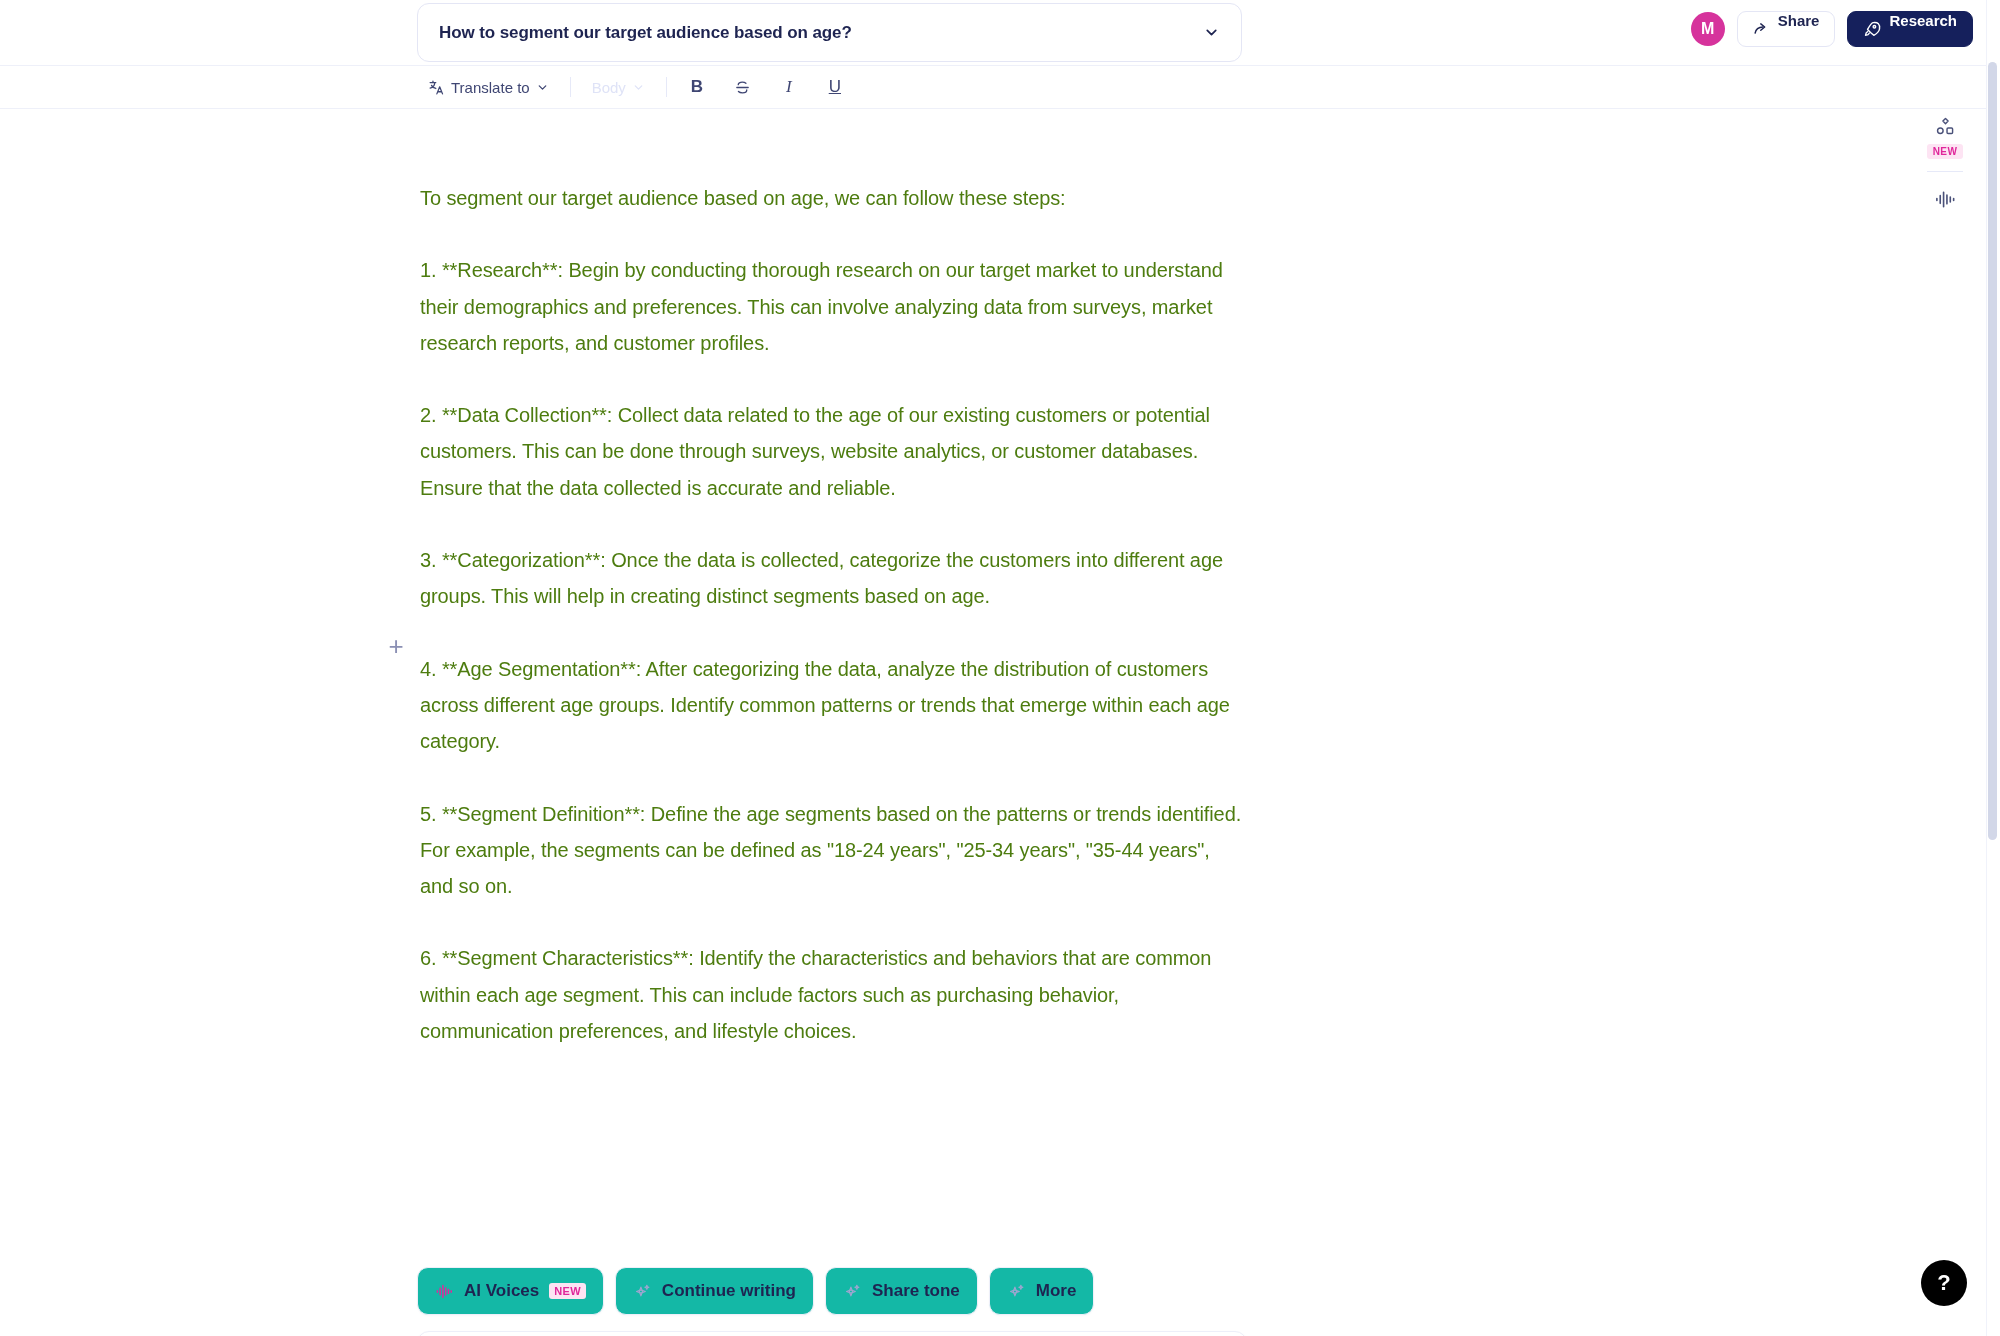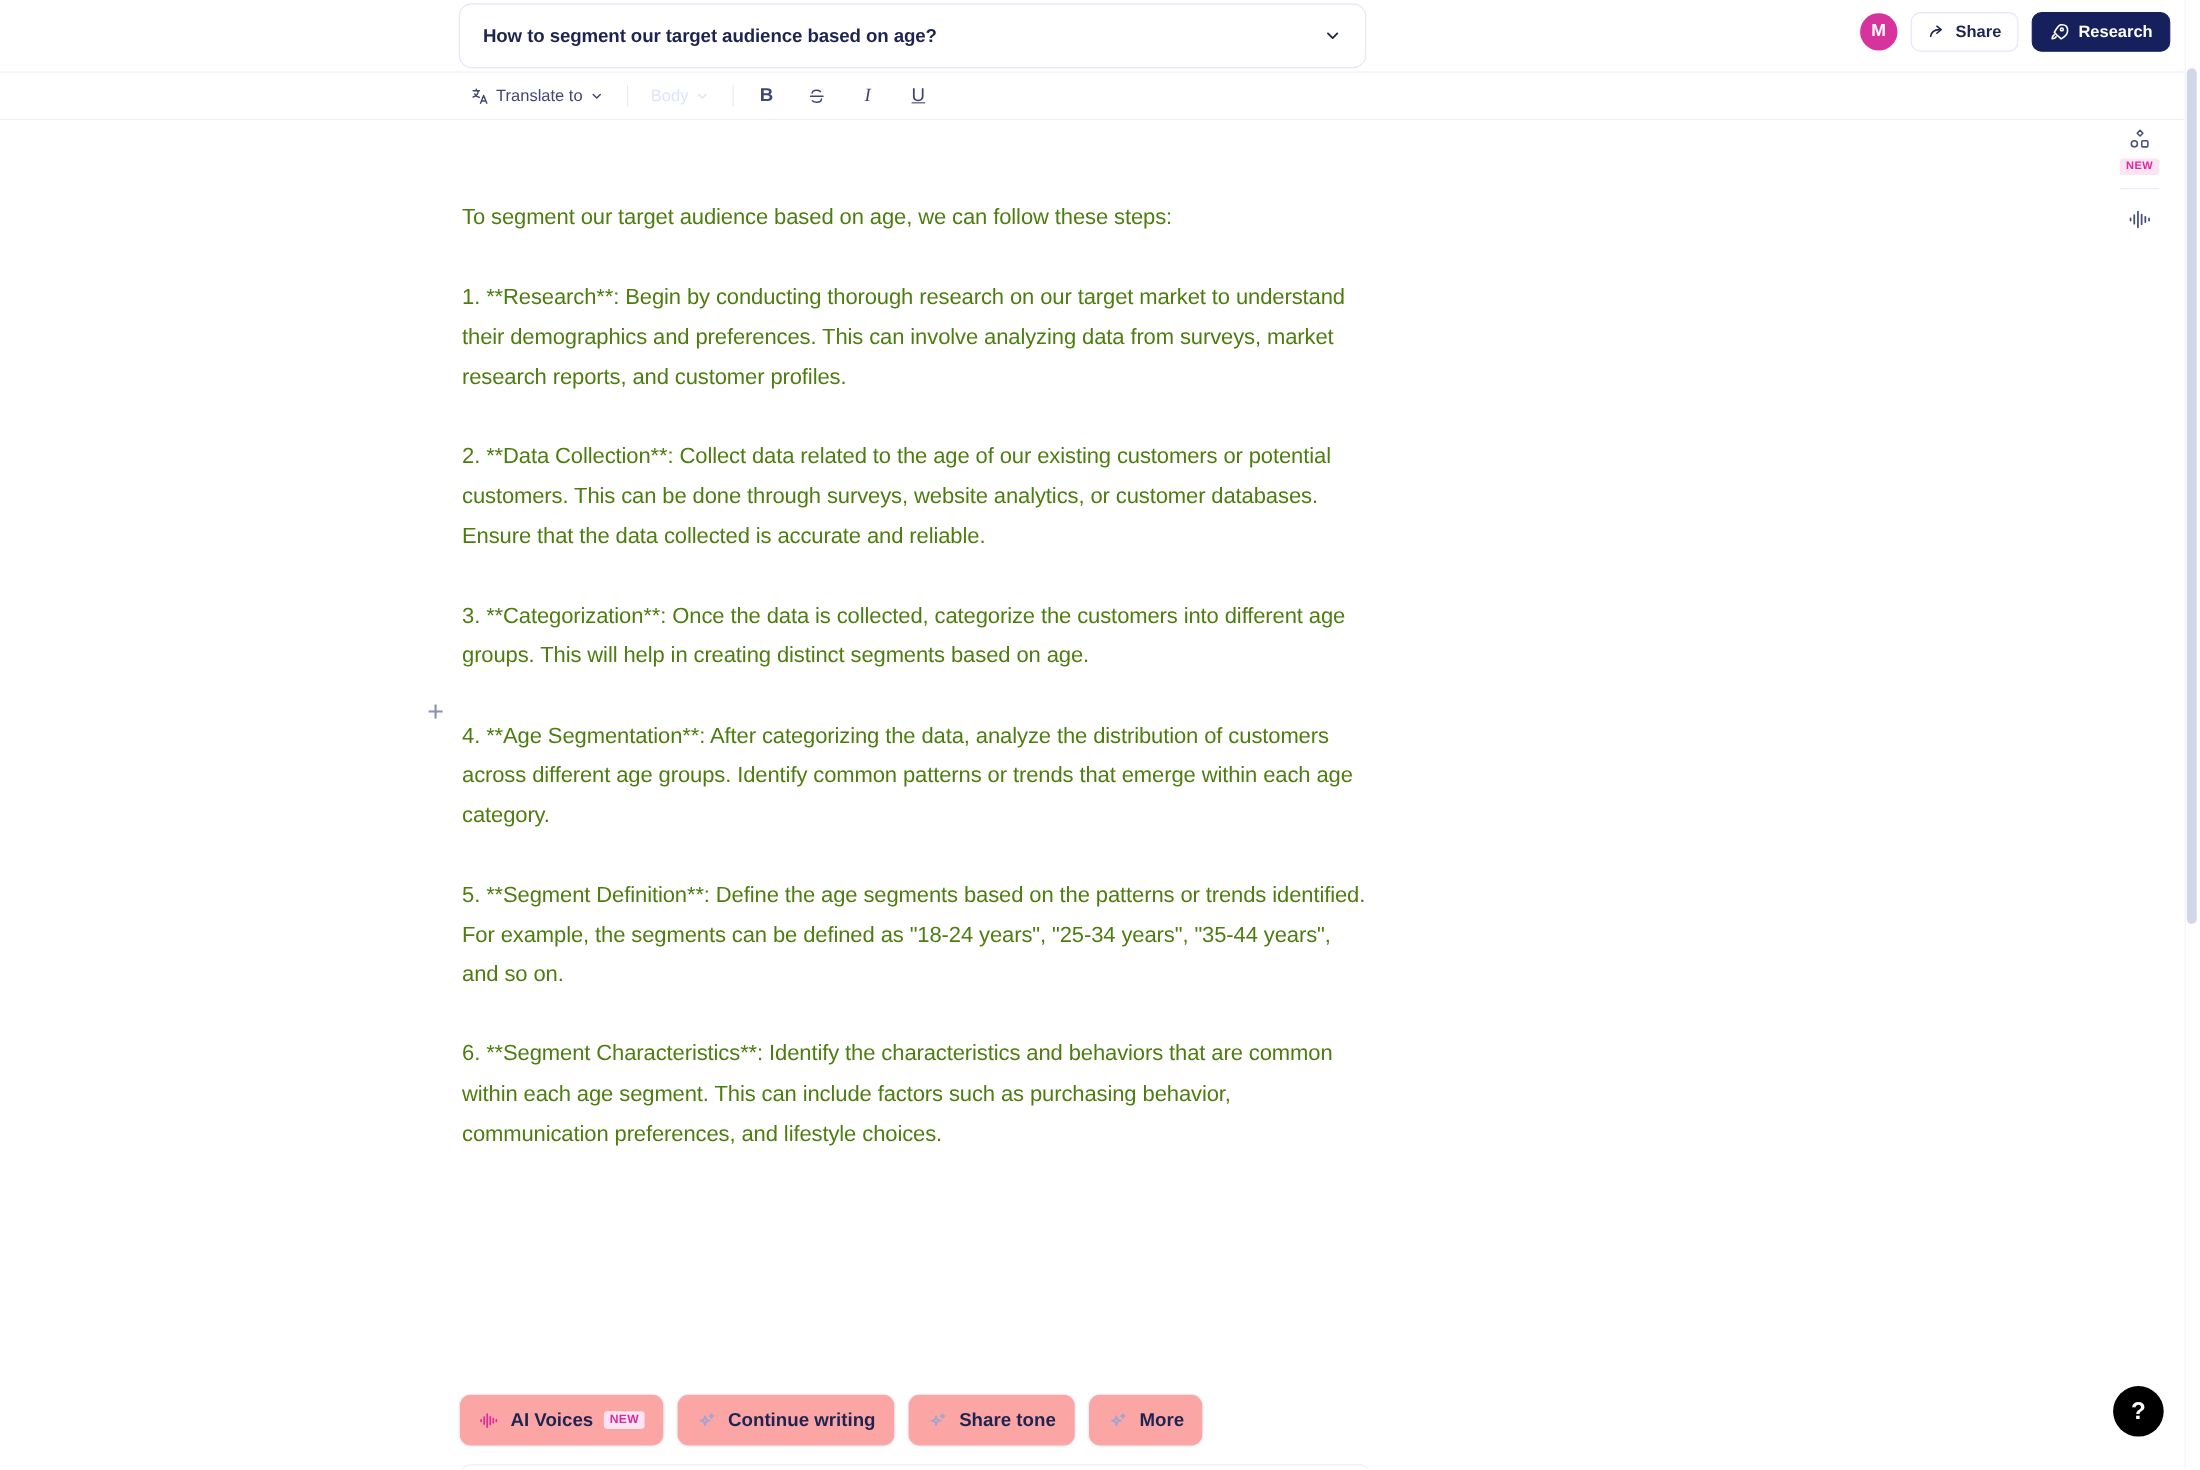--- a/index.html
+++ b/index.html
@@ -75,21 +75,20 @@
     font-size: 16px;
     font-weight: 700;
     display: flex; align-items: center; justify-content: center;
     cursor: pointer;
     flex: none;
   }
   .btn {
     height: 36px;
     border-radius: 9px;
     display: inline-flex;
-    align-items: center;
     gap: 8px;
     padding: 0 15px;
     font-size: 15px;
     font-weight: 700;
     cursor: pointer;
     white-space: nowrap;
   }
   .btn-share {
     background: #ffffff;
     border: 1.5px solid #e4e6f5;
@@ -186,21 +185,21 @@
     top: 1157px;
     width: 830px;
   }
   .pill-row {
     display: flex;
     gap: 11px;
     margin-bottom: 16px;
   }
   .pill {
     height: 48px;
-    background: #fca5a5;
+    background: #14b8a6;
     border: 1.5px solid #edeff9;
     border-radius: 11px;
     display: inline-flex;
     align-items: center;
     gap: 10px;
     padding: 0 17px;
     font-size: 17px;
     font-weight: 600;
     color: #1e2451;
     cursor: pointer;

